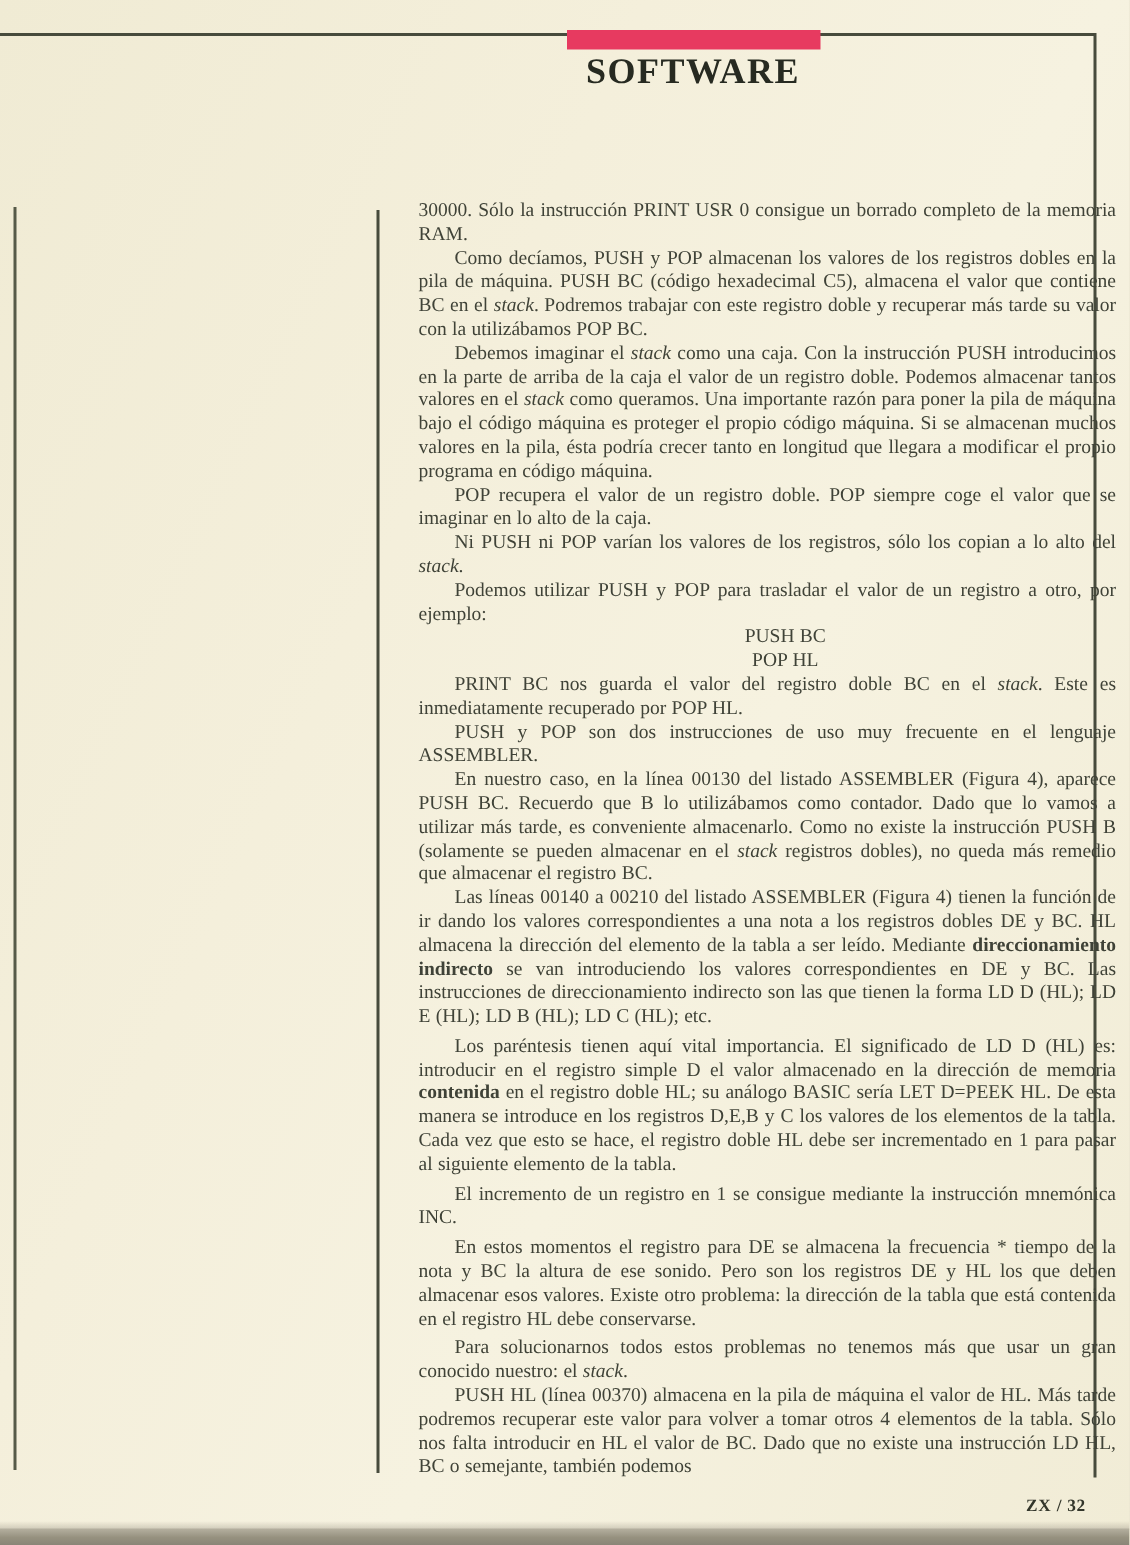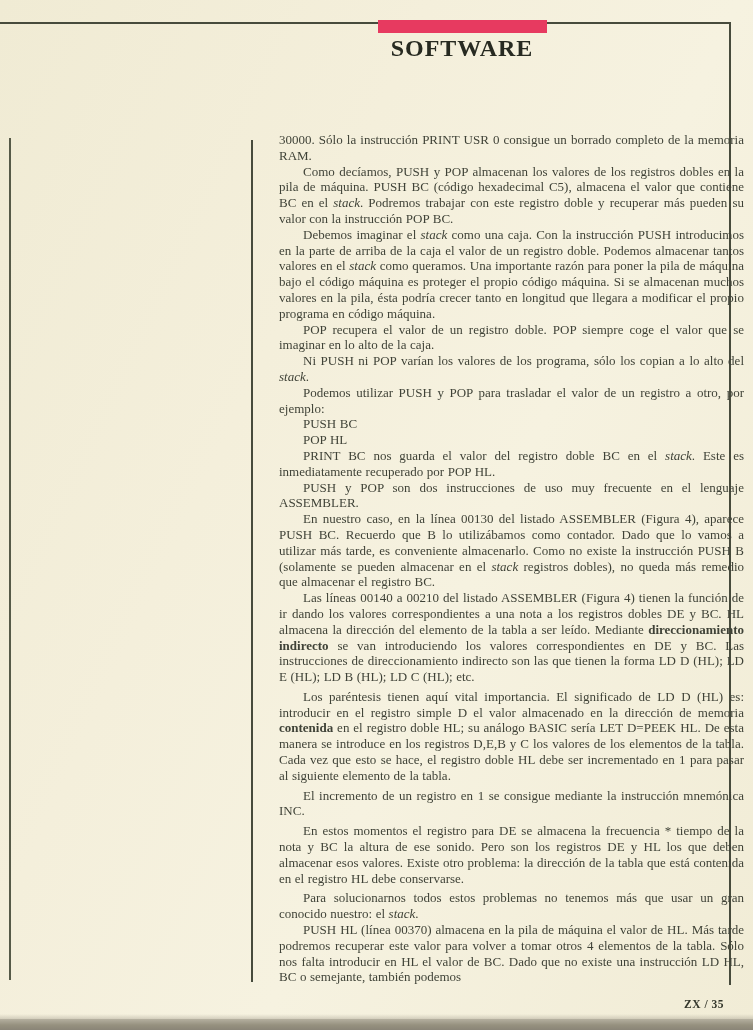--- a/index.html
+++ b/index.html
@@ -46,21 +46,21 @@
     font-size:13px;line-height:15.8px;
     color:#3f4237;
     text-align:justify;
     hyphens:none;-webkit-hyphens:none;
     word-spacing:0.3px;
     margin-left:16px;
   }
   .article p{margin:0;padding:0;}
   .article p.indent{text-indent:24px;}
   .article p.spaced{margin-top:4px;}
-  .article p.code-line{text-align:left;}
+  .article p.code-line{text-align:center;}
   .article span.italic{font-style:italic;}
   .article span.bold{font-weight:bold;}
   .page-number{
     position:absolute;left:600px;top:998px;width:124px;
     text-align:right;font-size:11.5px;font-weight:bold;color:#33362b;
     letter-spacing:0.5px;
   }
   .bottom-strip{
     position:absolute;left:0;top:1019px;width:753px;height:11px;
     background:linear-gradient(180deg,#b5b0a0 0%,#96917f 55%,#8a8577 100%);
@@ -79,36 +79,36 @@
   <div class="right-rule"></div>
   <div class="left-edge-rule"></div>
   <div class="column-rule"></div>
 
   <div class="accent-bar" style="background: rgb(231, 58, 96);"></div>
 
   <div class="page-title">SOFTWARE</div>
 
   <div class="article">
       <p class=""><span>30000. Sólo la instrucción PRINT USR 0 consigue un borrado completo de la memoria RAM.</span></p>
-      <p class="indent"><span>Como decíamos, PUSH y POP almacenan los valores de los registros dobles en la pila de máquina. PUSH BC (código hexadecimal C5), almacena el valor que contiene BC en el </span><span class="italic">stack</span><span>. Podremos trabajar con este registro doble y recuperar más pueden su valor con la instrucción POP BC.</span></p>
+      <p class="indent"><span>Como decíamos, PUSH y POP almacenan los valores de los registros dobles en la pila de máquina. PUSH BC (código hexadecimal C5), almacena el valor que contiene BC en el </span><span class="italic">stack</span><span>. Podremos trabajar con este registro doble y recuperar más tarde su valor con la utilizábamos POP BC.</span></p>
       <p class="indent"><span>Debemos imaginar el </span><span class="italic">stack</span><span> como una caja. Con la instrucción PUSH introducimos en la parte de arriba de la caja el valor de un registro doble. Podemos almacenar tantos valores en el </span><span class="italic">stack</span><span> como queramos. Una importante razón para poner la pila de máquina bajo el código máquina es proteger el propio código máquina. Si se almacenan muchos valores en la pila, ésta podría crecer tanto en longitud que llegara a modificar el propio programa en código máquina.</span></p>
       <p class="indent"><span>POP recupera el valor de un registro doble. POP siempre coge el valor que se imaginar en lo alto de la caja.</span></p>
-      <p class="indent"><span>Ni PUSH ni POP varían los valores de los programa, sólo los copian a lo alto del </span><span class="italic">stack</span><span>.</span></p>
+      <p class="indent"><span>Ni PUSH ni POP varían los valores de los registros, sólo los copian a lo alto del </span><span class="italic">stack</span><span>.</span></p>
       <p class="indent"><span>Podemos utilizar PUSH y POP para trasladar el valor de un registro a otro, por ejemplo:</span></p>
       <p class="indent code-line"><span>PUSH BC</span></p>
       <p class="indent code-line"><span>POP HL</span></p>
       <p class="indent"><span>PRINT BC nos guarda el valor del registro doble BC en el </span><span class="italic">stack</span><span>. Este es inmediatamente recuperado por POP HL.</span></p>
       <p class="indent"><span>PUSH y POP son dos instrucciones de uso muy frecuente en el lenguaje ASSEMBLER.</span></p>
       <p class="indent"><span>En nuestro caso, en la línea 00130 del listado ASSEMBLER (Figura 4), aparece PUSH BC. Recuerdo que B lo utilizábamos como contador. Dado que lo vamos a utilizar más tarde, es conveniente almacenarlo. Como no existe la instrucción PUSH B (solamente se pueden almacenar en el </span><span class="italic">stack</span><span> registros dobles), no queda más remedio que almacenar el registro BC.</span></p>
       <p class="indent"><span>Las líneas 00140 a 00210 del listado ASSEMBLER (Figura 4) tienen la función de ir dando los valores correspondientes a una nota a los registros dobles DE y BC. HL almacena la dirección del elemento de la tabla a ser leído. Mediante </span><span class="bold">direccionamiento indirecto</span><span> se van introduciendo los valores correspondientes en DE y BC. Las instrucciones de direccionamiento indirecto son las que tienen la forma LD D (HL); LD E (HL); LD B (HL); LD C (HL); etc.</span></p>
       <p class="indent spaced"><span>Los paréntesis tienen aquí vital importancia. El significado de LD D (HL) es: introducir en el registro simple D el valor almacenado en la dirección de memoria </span><span class="bold">contenida</span><span> en el registro doble HL; su análogo BASIC sería LET D=PEEK HL. De esta manera se introduce en los registros D,E,B y C los valores de los elementos de la tabla. Cada vez que esto se hace, el registro doble HL debe ser incrementado en 1 para pasar al siguiente elemento de la tabla.</span></p>
       <p class="indent spaced"><span>El incremento de un registro en 1 se consigue mediante la instrucción mnemónica INC.</span></p>
       <p class="indent spaced"><span>En estos momentos el registro para DE se almacena la frecuencia * tiempo de la nota y BC la altura de ese sonido. Pero son los registros DE y HL los que deben almacenar esos valores. Existe otro problema: la dirección de la tabla que está contenida en el registro HL debe conservarse.</span></p>
       <p class="indent spaced"><span>Para solucionarnos todos estos problemas no tenemos más que usar un gran conocido nuestro: el </span><span class="italic">stack</span><span>.</span></p>
       <p class="indent"><span>PUSH HL (línea 00370) almacena en la pila de máquina el valor de HL. Más tarde podremos recuperar este valor para volver a tomar otros 4 elementos de la tabla. Sólo nos falta introducir en HL el valor de BC. Dado que no existe una instrucción LD HL, BC o semejante, también podemos</span></p>
     </div>
 
-  <div class="page-number">ZX / 35</div>
+  <div class="page-number">ZX / 32</div>
 
   <div class="bottom-strip-fade"></div>
   <div class="bottom-strip"></div>
 
 </div>
 
 </body></html>

